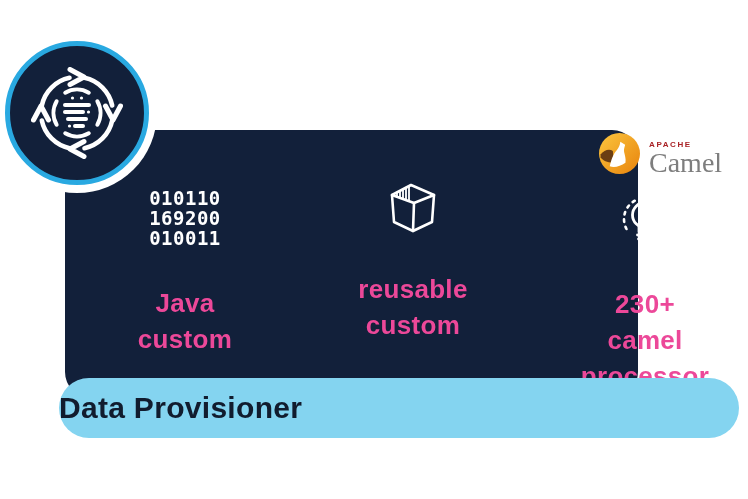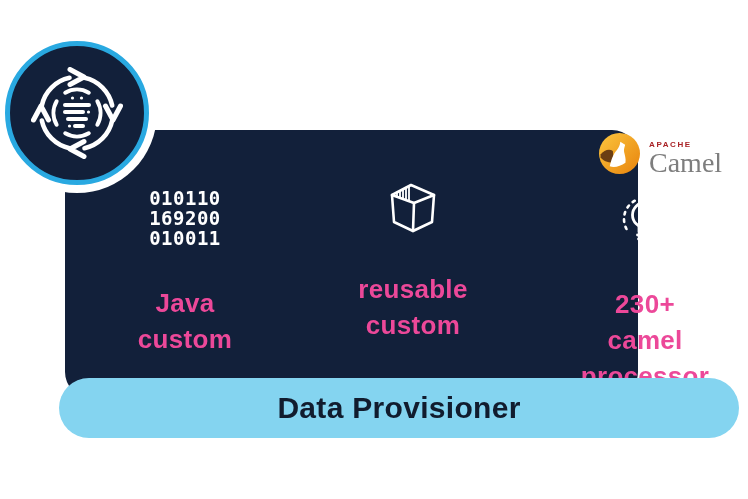--- a/index.html
+++ b/index.html
@@ -48,21 +48,21 @@
   }
   .camel-label{
     font-family:"Liberation Serif",serif;font-size:28px;color:#7E7E7E;
     line-height:26px;margin-top:1px;
   }
 
   
   .pill{
     position:absolute;left:59px;top:378px;width:680px;height:60px;
     background:#84D4F0;border-radius:30px;
-    display:flex;align-items:center;justify-content:center;
+    display:flex;align-items:center;
   }
   .pill span{
     font-size:30px;font-weight:bold;color:#111C2E;letter-spacing:0.3px;
   }
 
   
   .badge{
     position:absolute;left:5px;top:41px;width:134px;height:134px;
     background:#12203A;border:5px solid #29A9E1;border-radius:50%;
     box-shadow:0 0 0 8px #ffffff;

